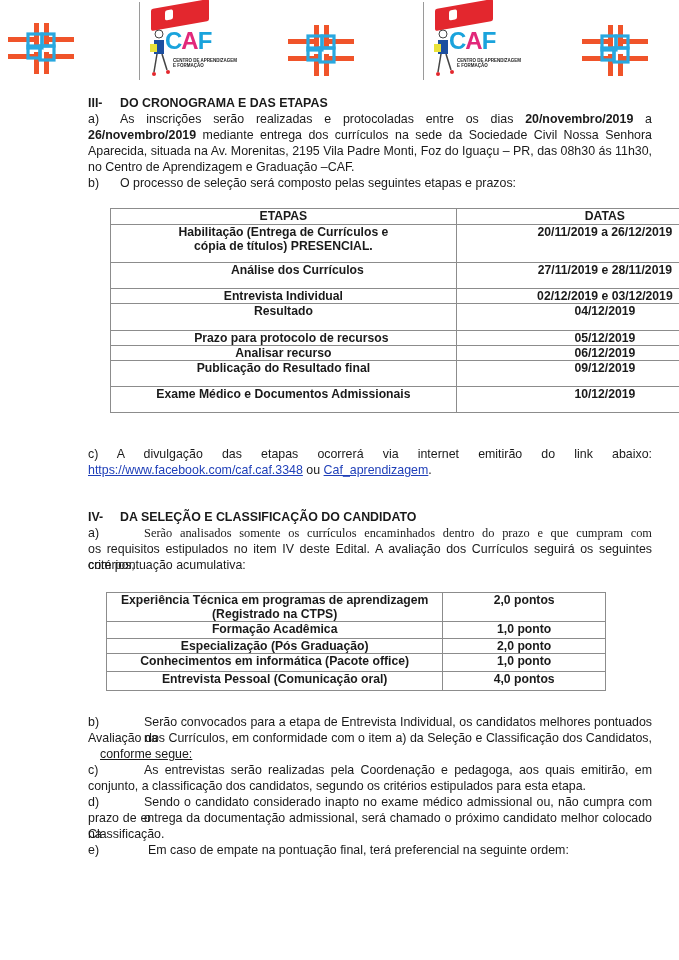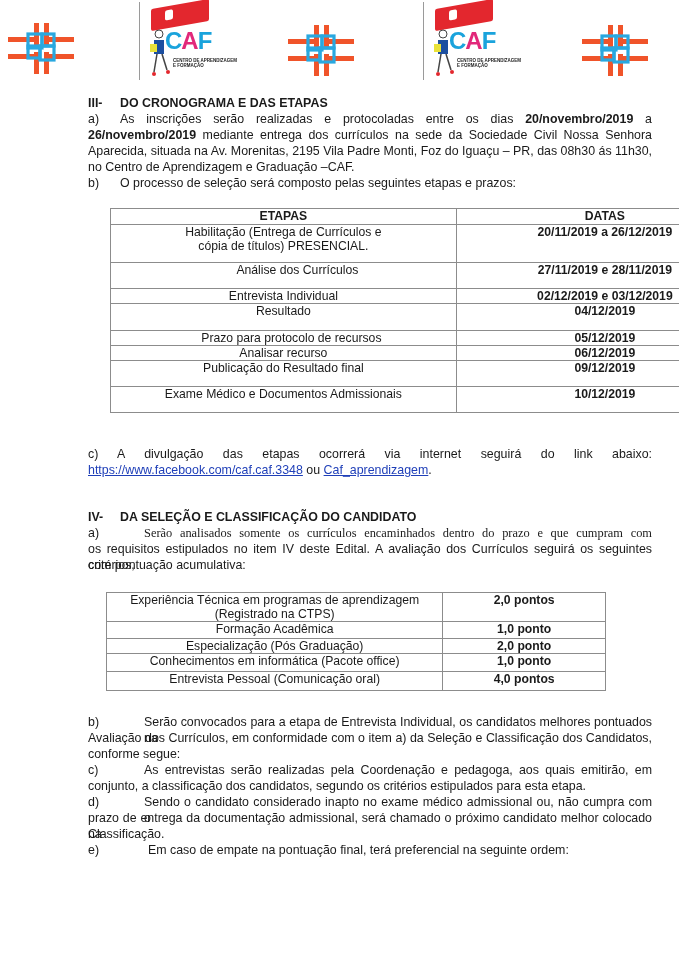--- a/index.html
+++ b/index.html
@@ -15,21 +15,21 @@
   .caf-logo .caf-text .c { color:#1aa3dc; }
   .caf-logo .caf-text .a { color:#e2287a; }
   .caf-logo .caf-text .f { color:#1aa3dc; }
   .caf-logo .sub { position:absolute; left:34px; top:56px; font-size:4.5px; line-height:5px; font-weight:bold; color:#222; white-space:pre; }
   .caf-logo .figure { position:absolute; left:10px; top:26px; width:22px; height:50px; }
   .txt { position: absolute; font-size: 12.4px; line-height: 15.8px; white-space: nowrap; }
   .just { position:absolute; font-size: 12.4px; line-height: 15.8px; text-align: justify; text-align-last: justify; white-space: normal; }
   .b { font-weight: bold; }
   .link { color: #1f3fb8; text-decoration: underline; }
   table.t { position: absolute; border-collapse: collapse; font-size: 12.2px; }
-  table.t td { border: 1px solid #8c8c8c; padding: 0 4px; vertical-align: top; text-align: center; line-height: 14px; }
+  table.t td { border: 1px solid #8c8c8c; padding: 0 4px; vertical-align: top; text-align: center; line-height: 14px; font-weight: bold; }
   table.t td.d { font-weight: bold; }
 </style>
 </head>
 <body>
 
 <svg class="logo-mark" style="left:6px; top:20px;" viewBox="0 0 70 56">
   <g fill="#f0542a">
     <rect x="2" y="17" width="26" height="5"></rect>
       <rect x="42" y="17" width="26" height="5"></rect>
     <rect x="2" y="34" width="26" height="5"></rect>
@@ -179,21 +179,21 @@
       </tr>
       <tr>
         <td style="height: 25px; white-space: pre-line;">Exame Médico e Documentos Admissionais</td>
         <td class="d">10/12/2019</td>
       </tr>
     </tbody>
 </table>
 
 <div class="just" style="left:88px; top:447px; width:564px;">
   <span>c)</span>
-  <span>A divulgação das etapas ocorrerá via internet seguirá do link abaixo:</span>
+  <span>A divulgação das etapas ocorrerá via internet emitirão do link abaixo:</span>
 </div>
 <div class="txt" style="left:88px; top:463px;">
   <span class="link">https://www.facebook.com/caf.caf.3348</span>
   <span>ou</span>
   <span class="link">Caf_aprendizagem</span><span>.</span>
 </div>
 
 <div class="txt b" style="left:88px; top:510px;">IV-</div>
 <div class="txt b" style="left:120px; top:510px;">DA SELEÇÃO E CLASSIFICAÇÃO DO CANDIDATO</div>
 
@@ -228,21 +228,21 @@
       <tr>
         <td style="height: 18px; white-space: pre-line;">Entrevista Pessoal (Comunicação oral)</td>
         <td class="d">4,0 pontos</td>
       </tr>
     </tbody>
 </table>
 
 <div class="txt" style="left:88px; top:715px;">b)</div>
 <div class="just" style="left:144px; top:715px; width:508px;">Serão convocados para a etapa de Entrevista Individual, os candidatos melhores pontuados na</div>
 <div class="just" style="left:88px; top:731px; width:564px;">Avaliação dos Currículos, em conformidade com o item a) da Seleção e Classificação dos Candidatos,</div>
-<div class="txt" style="left:88px; top:747px;">conforme segue:</div>
+<div class="txt" style="left:100px; top:747px;text-decoration:underline;">conforme segue:</div>
 
 <div class="txt" style="left:88px; top:763px;">c)</div>
 <div class="just" style="left:144px; top:763px; width:508px;">As entrevistas serão realizadas pela Coordenação e pedagoga, aos quais emitirão, em</div>
 <div class="txt" style="left:88px; top:779px;">conjunto, a classificação dos candidatos, segundo os critérios estipulados para esta etapa.</div>
 
 <div class="txt" style="left:88px; top:795px;">d)</div>
 <div class="just" style="left:144px; top:795px; width:508px;">Sendo o candidato considerado inapto no exame médico admissional ou, não cumpra com o</div>
 <div class="just" style="left:88px; top:811px; width:564px;">prazo de entrega da documentação admissional, será chamado o próximo candidato melhor colocado na</div>
 <div class="txt" style="left:88px; top:827px;">Classificação.</div>
 

